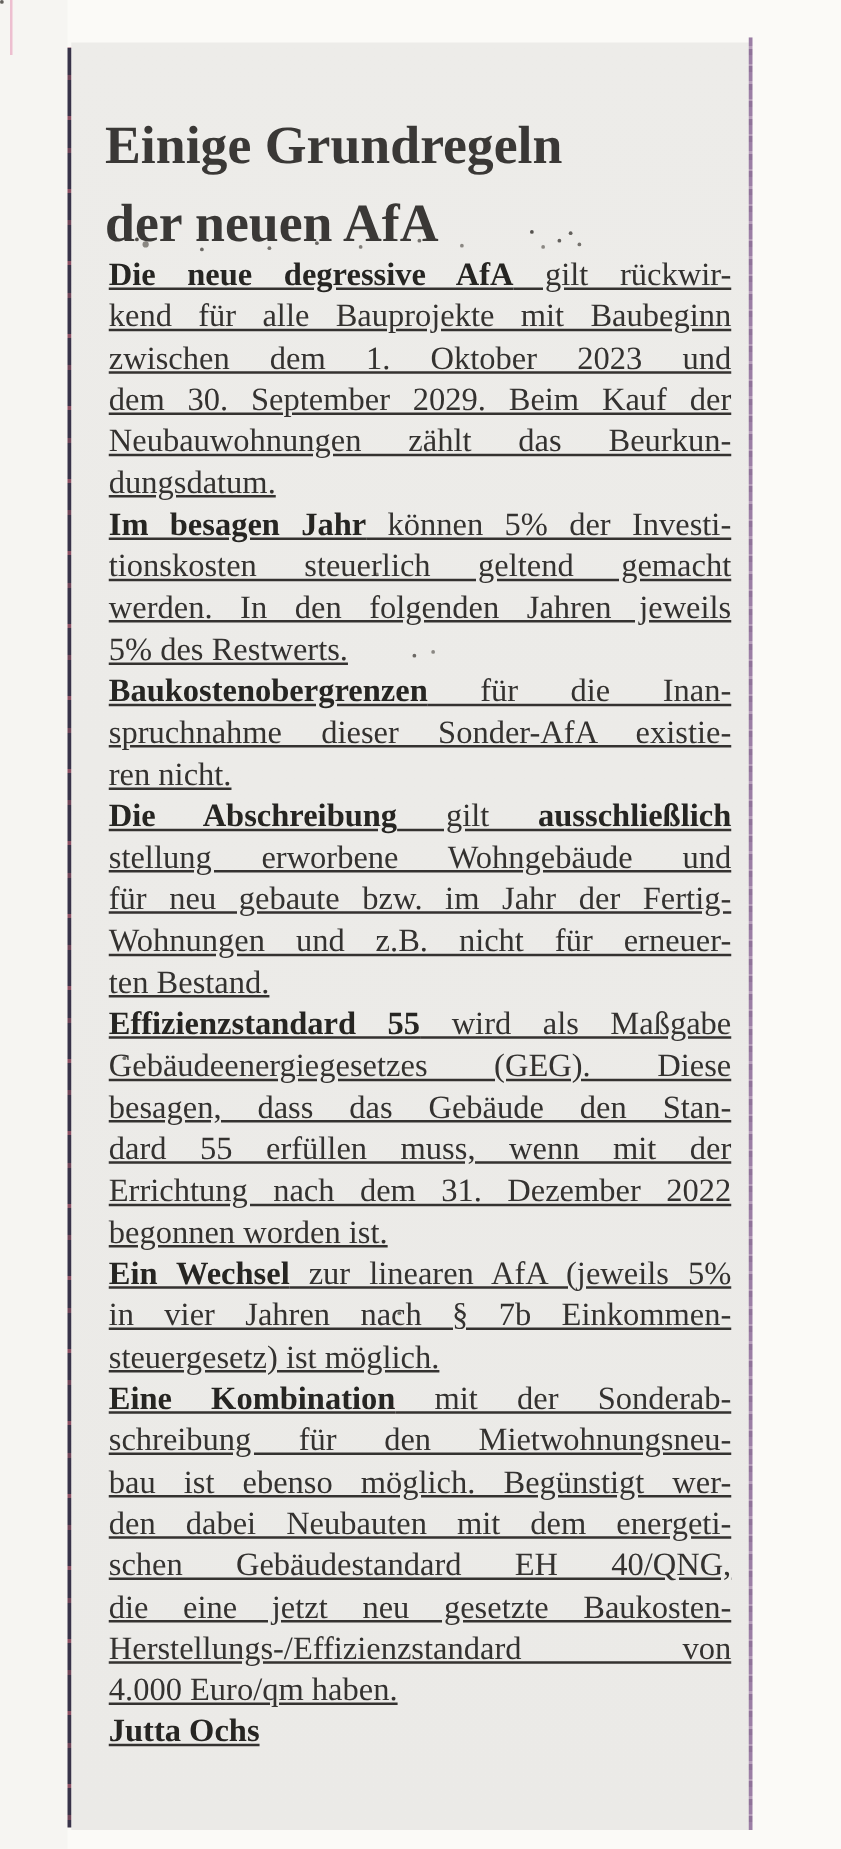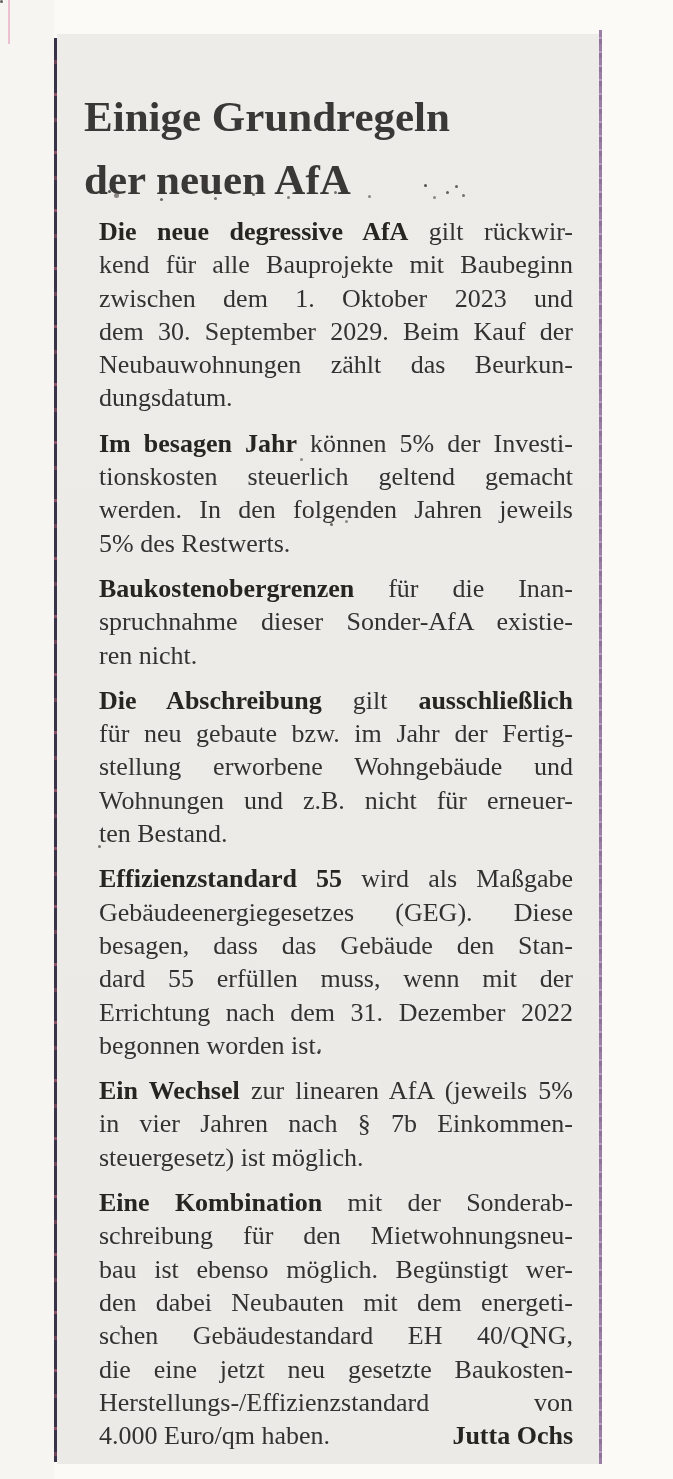--- a/index.html
+++ b/index.html
@@ -24,24 +24,24 @@
                var(--rule-left) 26px 55px, #8a4f63 55px 58px);}
   .rule-right{position:absolute;left:599px;top:30px;width:3px;height:1434px;
               background:repeating-linear-gradient(to bottom,
                 var(--rule-right) 0px 7px, #b59cba 7px 9px, #8f7299 9px 14px);}
   .pink-streak{position:absolute;left:8px;top:0;width:2px;height:44px;background:#edbfd0;}
   .article-title{position:absolute;left:84px;top:56px;width:500px;
                  font-size:43px;line-height:63px;font-weight:700;color:var(--title);
                  letter-spacing:0px;}
   .article-body{position:absolute;left:87px;top:203px;width:498px;
                 font-size:26px;line-height:33.3px;color:var(--text);}
-  .paragraph{margin:12px;}
+  .paragraph{margin:0;text-decoration:underline;}
   .text-line{text-align:justify;text-align-last:justify;}
   .text-line.last{text-align-last:left;}
-  .text-line.split{display:flex;justify-content:space-between;text-align:left;}
+  .text-line.split{display:flex;justify-content:space-between;text-align:left;flex-direction:column;}
   .text-line .bold{font-weight:700;color:var(--bold);}
   
   .noise{position:absolute;left:0;top:0;width:3px;height:3px;border-radius:50%;
          background:#63605c;
          box-shadow:108px 190px 0 #55524e, 115px 194px 0 1px #8a8782,
            160px 198px 0 #6b6864, 214px 197px 0 #75726d, 252px 193px 0 #6b6864,
            287px 196px 0 #817e79, 334px 191px 0 #75726d, 368px 195px 0 #8a8782,
            424px 184px 0 #55524e, 446px 191px 0 #63605c, 455px 185px 0 #63605c,
            462px 194px 0 #75726d, 433px 196px 0 #8a8782,
            330px 523px 0 #6b6864, 345px 520px 0 #8a8782,
@@ -79,22 +79,22 @@
         <div class="text-line"><span>werden. In den folgenden Jahren jeweils</span></div>
         <div class="text-line last"><span>5% des Restwerts.</span></div>
       </div>
       <div class="paragraph">
         <div class="text-line"><span class="bold">Baukostenobergrenzen</span><span> für die Inan-</span></div>
         <div class="text-line"><span>spruchnahme dieser Sonder-AfA existie-</span></div>
         <div class="text-line last"><span>ren nicht.</span></div>
       </div>
       <div class="paragraph">
         <div class="text-line"><span class="bold">Die Abschreibung</span><span> gilt </span><span class="bold">ausschließlich</span></div>
+        <div class="text-line"><span>stellung erworbene Wohngebäude und</span></div>
         <div class="text-line"><span>für neu gebaute bzw. im Jahr der Fertig-</span></div>
-        <div class="text-line"><span>stellung erworbene Wohngebäude und</span></div>
         <div class="text-line"><span>Wohnungen und z.B. nicht für erneuer-</span></div>
         <div class="text-line last"><span>ten Bestand.</span></div>
       </div>
       <div class="paragraph">
         <div class="text-line"><span class="bold">Effizienzstandard 55</span><span> wird als Maßgabe</span></div>
         <div class="text-line"><span>Gebäudeenergiegesetzes (GEG). Diese</span></div>
         <div class="text-line"><span>besagen, dass das Gebäude den Stan-</span></div>
         <div class="text-line"><span>dard 55 erfüllen muss, wenn mit der</span></div>
         <div class="text-line"><span>Errichtung nach dem 31. Dezember 2022</span></div>
         <div class="text-line last"><span>begonnen worden ist.</span></div>

